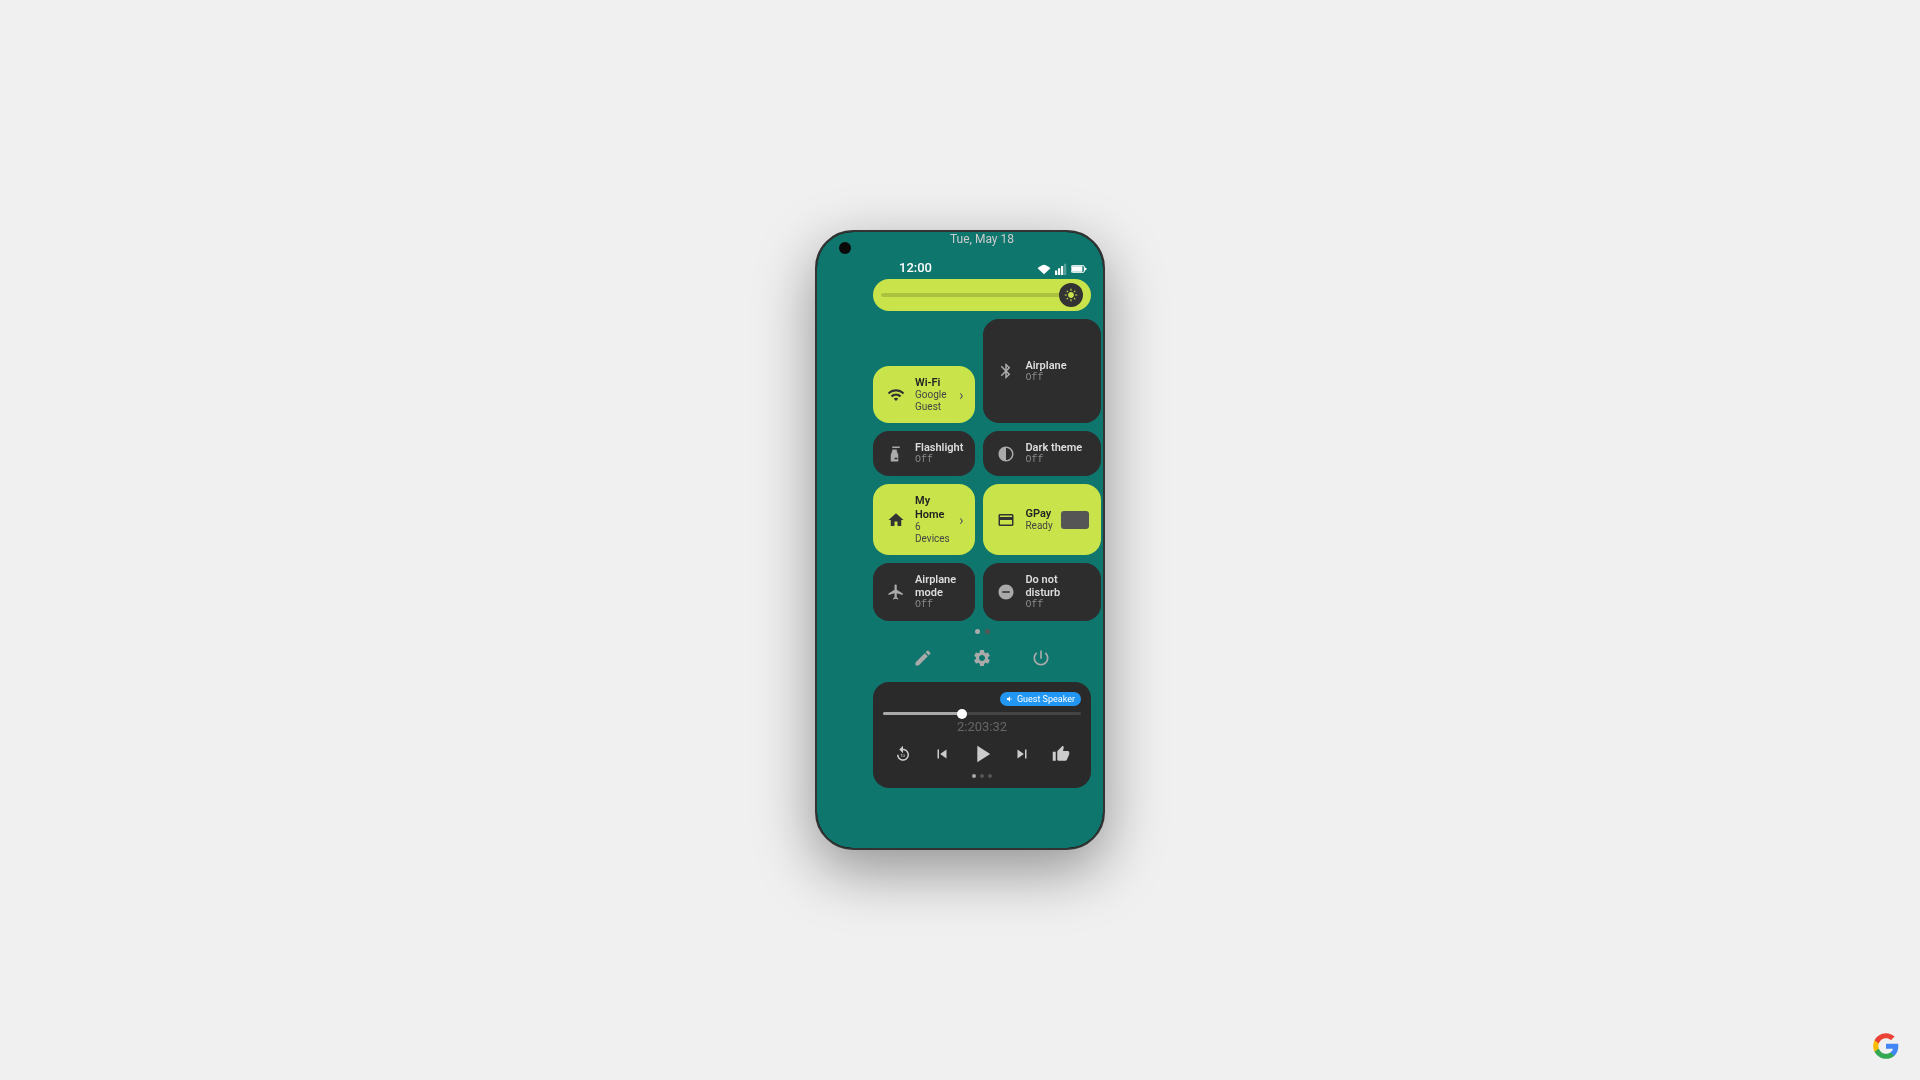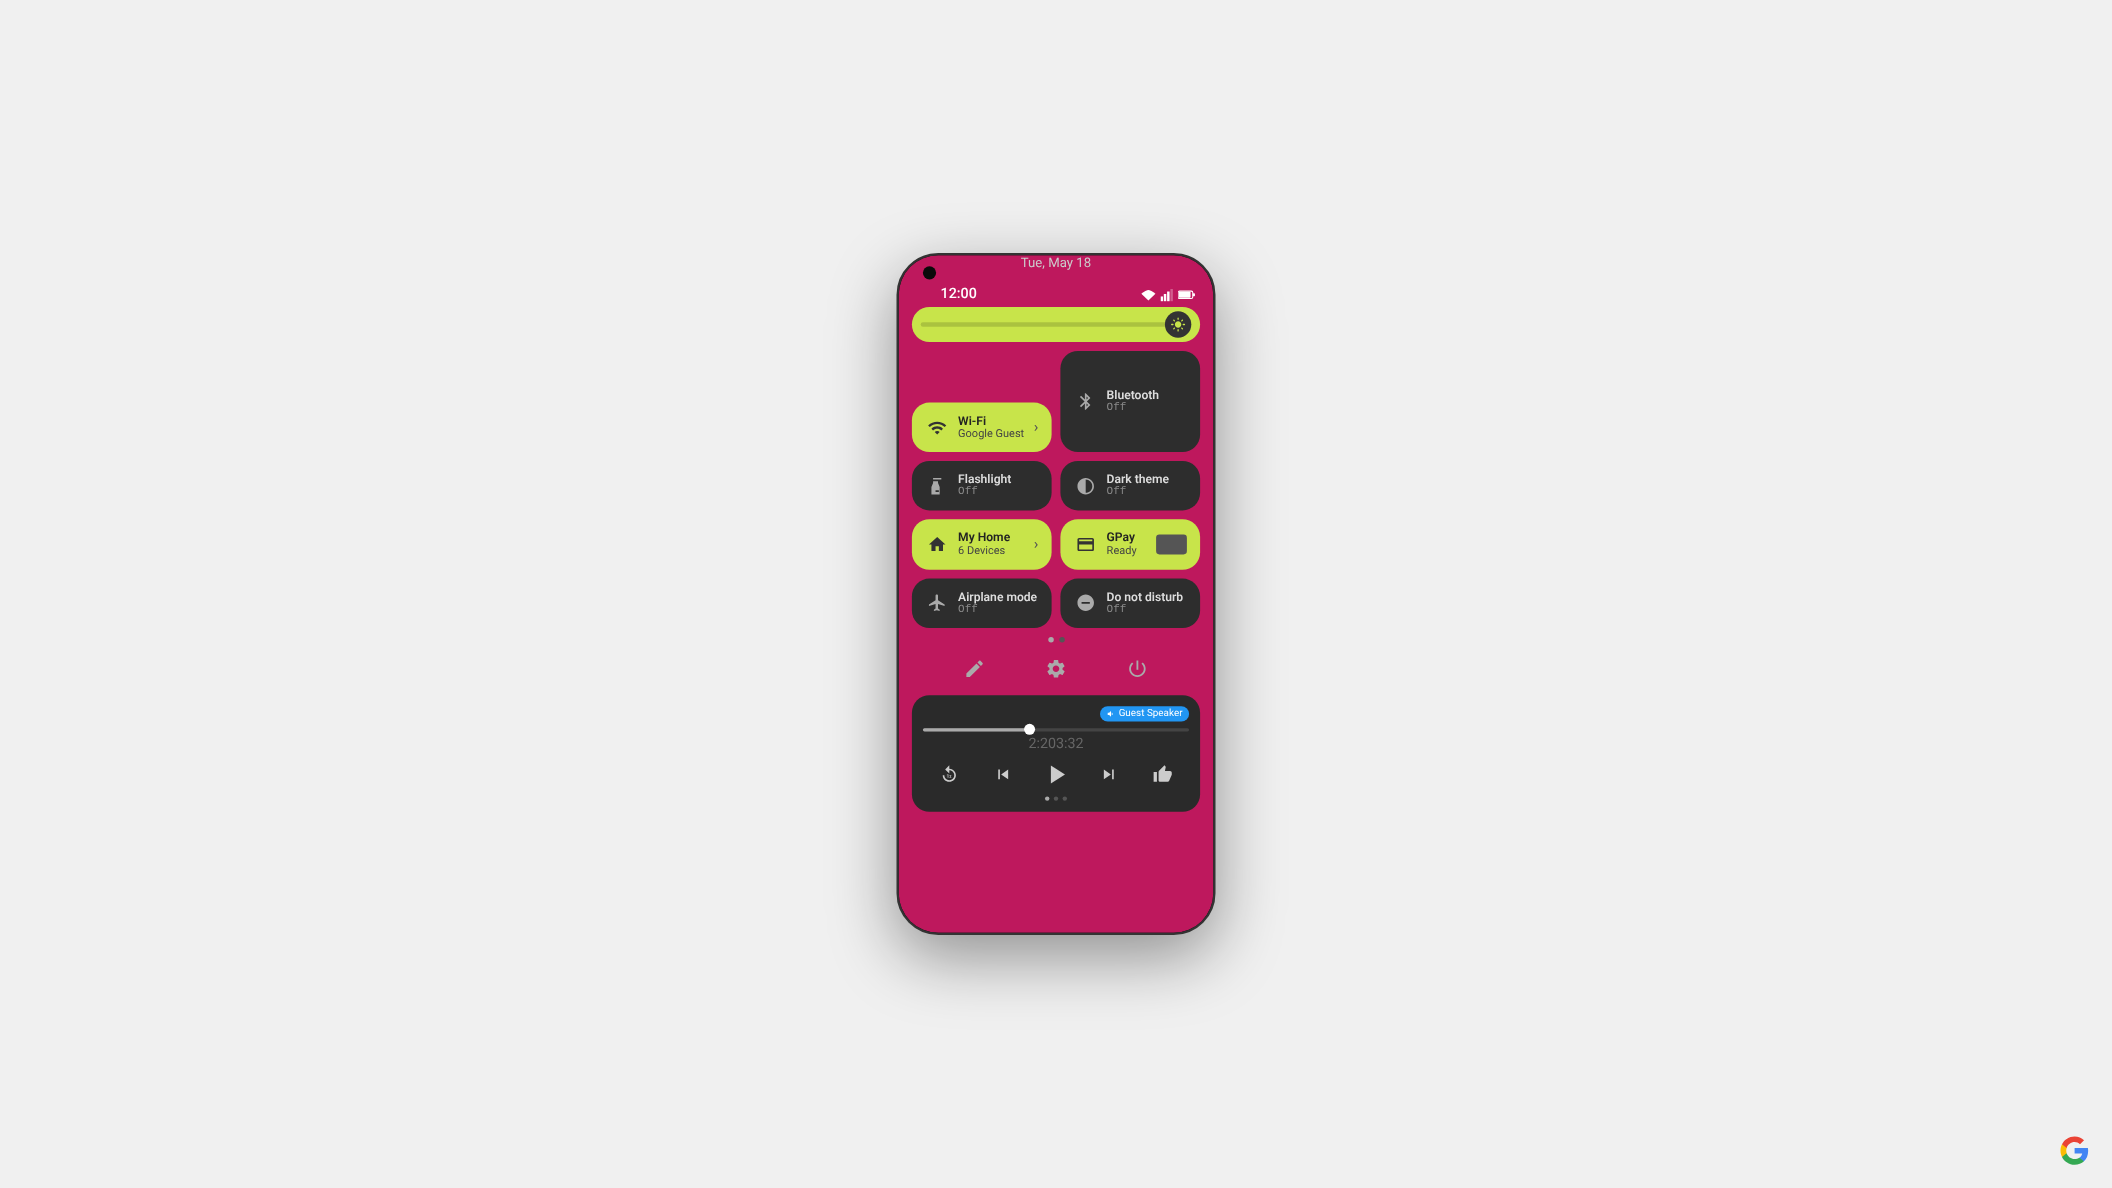--- a/index.html
+++ b/index.html
@@ -21,43 +21,44 @@
       border-radius: 38px;
       border: 2px solid #333;
       overflow: hidden;
       position: relative;
       box-shadow: 0 20px 60px rgba(0,0,0,0.4);
     }
 
     .phone-screen {
       width: 100%;
       height: 100%;
-      background: #be185d;
+      background: #0f766e;
       overflow: hidden;
       position: relative;
       border-radius: 36px;
+      padding-left: 44px;
     }
 
     
     .camera-hole {
       position: absolute;
       top: 10px;
       left: 22px;
       width: 12px;
       height: 12px;
       background: #0a0a0a;
       border-radius: 50%;
       z-index: 10;
     }
 
     
     .status-bar {
       display: flex;
       justify-content: space-between;
-      align-items: center;
+      align-items: flex-end;
       padding: 8px 16px 4px 38px;
       color: #fff;
       font-size: 12px;
     }
 
     .status-time {
       font-size: 13px;
       font-weight: 500;
     }
 
@@ -480,21 +481,21 @@
           <div class="tile-arrow">›</div>
         </div>
 
         <div class="tile">
           <div class="tile-icon">
             <svg viewBox="0 0 24 24">
               <path d="M17.71 7.71L12 2h-1v7.59L6.41 5 5 6.41 10.59 12 5 17.59 6.41 19 11 14.41V22h1l5.71-5.71-4.3-4.29 4.3-4.29zM13 5.83l1.88 1.88L13 9.59V5.83zm1.88 10.46L13 18.17v-3.76l1.88 1.88z"></path>
             </svg>
           </div>
           <div class="tile-text">
-            <div class="tile-label">Bluetooth</div>
+            <div class="tile-label">Airplane</div>
             <div class="tile-sub">Off</div>
           </div>
         </div>
 
         <div class="tile">
           <div class="tile-icon">
             <svg viewBox="0 0 24 24">
               <path d="M7 2v2h10V2H7zm0 4v2l-2 5v9h10V13l-2-5V6H7zm3 11h4v2h-4v-2z"></path>
             </svg>
           </div>

